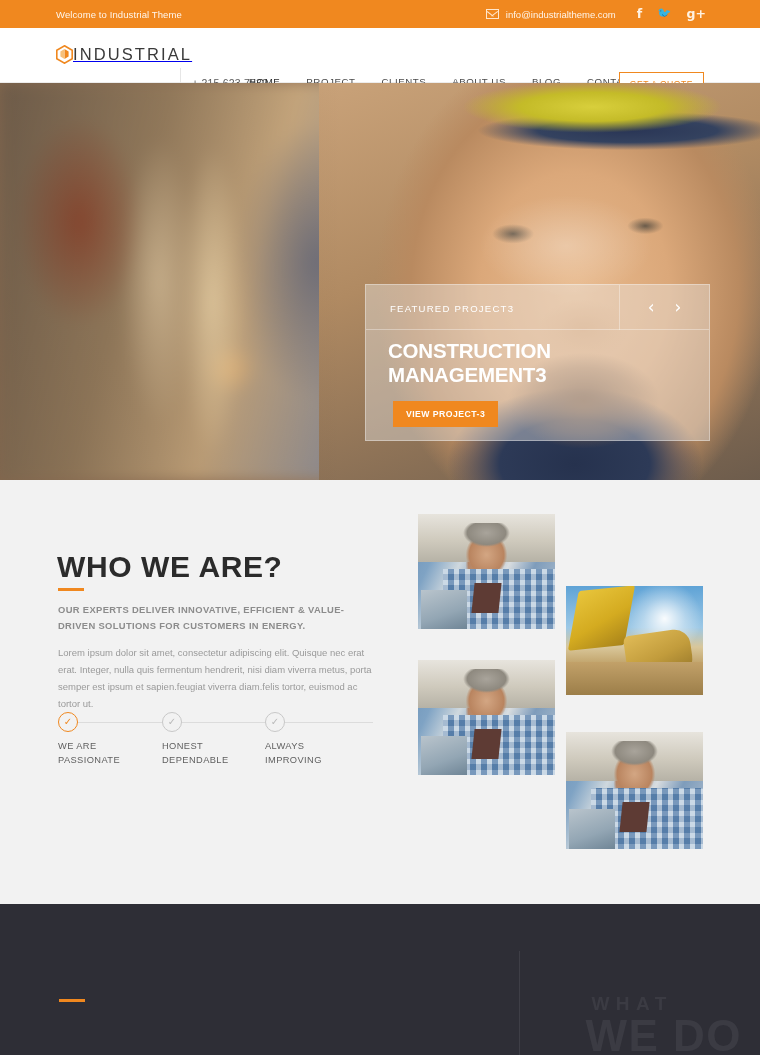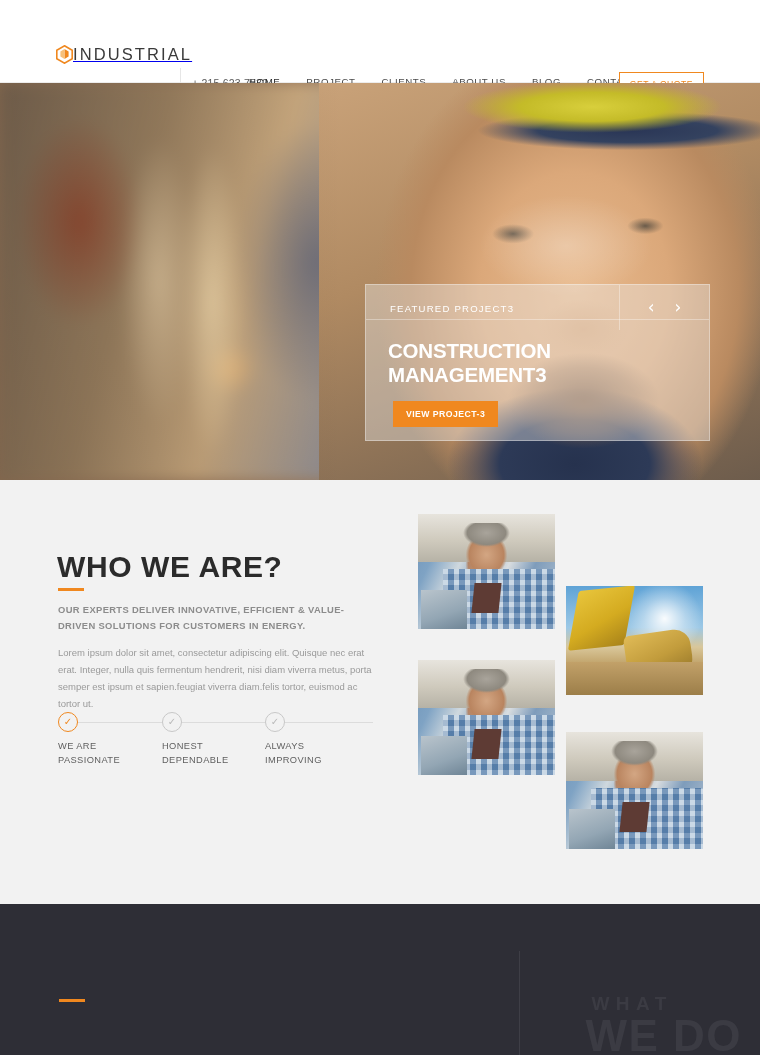--- a/index.html
+++ b/index.html
@@ -125,21 +125,21 @@
     position: absolute; inset: 0;
     background: linear-gradient(90deg, rgba(60,45,35,.25) 0%, rgba(0,0,0,0) 45%);
   }
 
   .slide-box {
     position: absolute; left: 365px; top: 201px; width: 345px; height: 157px;
     background: rgba(235,235,235,.40);
     border: 1px solid rgba(255,255,255,.35);
   }
   .slide-top {
-    position: relative; height: 35px;
+    position: relative; height: 45px;
     border-bottom: 1px solid rgba(255,255,255,.35);
   }
   .slide-label {
     position: absolute; left: 24px; top: 18px;
     font-size: 9.6px; color: #ffffff; letter-spacing: 1.2px;
   }
   .arrows {
     position: absolute; right: 0; top: 0; width: 90px; height: 45px;
     border-left: 1px solid rgba(255,255,255,.35);
     display: flex; align-items: center; justify-content: center; gap: 20px;
@@ -299,20 +299,34 @@
   .wm-big {
     font-size: 44px; font-weight: bold; color: #3b3b43;
     letter-spacing: 1.5px; line-height: 1.05;
   }
 </style>
 </head>
 <body>
 
 <div class="page">
 
+  <div class="topbar">
+    <span class="topbar-welcome">Welcome to Industrial Theme</span>
+    <div class="topbar-right">
+      <span class="mail-wrap">
+        <span class="env-icon"></span>
+        <span class="topbar-email">info@industrialtheme.com</span>
+      </span>
+      <span class="social">
+        <a class="soc" href="#">f</a>
+        <a class="soc tw" href="#">🐦</a>
+        <a class="soc" href="#">g+</a>
+      </span>
+    </div>
+  </div>
 
   <div class="navbar">
     <a class="logo-wrap" href="#">
       <span class="hex">
         <svg width="17" height="19" viewBox="0 0 17 19">
           <polygon points="8.5,0.8 16.2,5.2 16.2,13.8 8.5,18.2 0.8,13.8 0.8,5.2" fill="none" stroke="#f0881f" stroke-width="1.6"></polygon>
           <polygon points="8.5,4 12.6,6.4 12.6,11.6 8.5,14 8.5,9" fill="#f0881f"></polygon>
           <polygon points="8.5,4 4.4,6.4 4.4,11.6 8.5,14 8.5,9" fill="#f7c07a"></polygon>
         </svg>
       </span>

